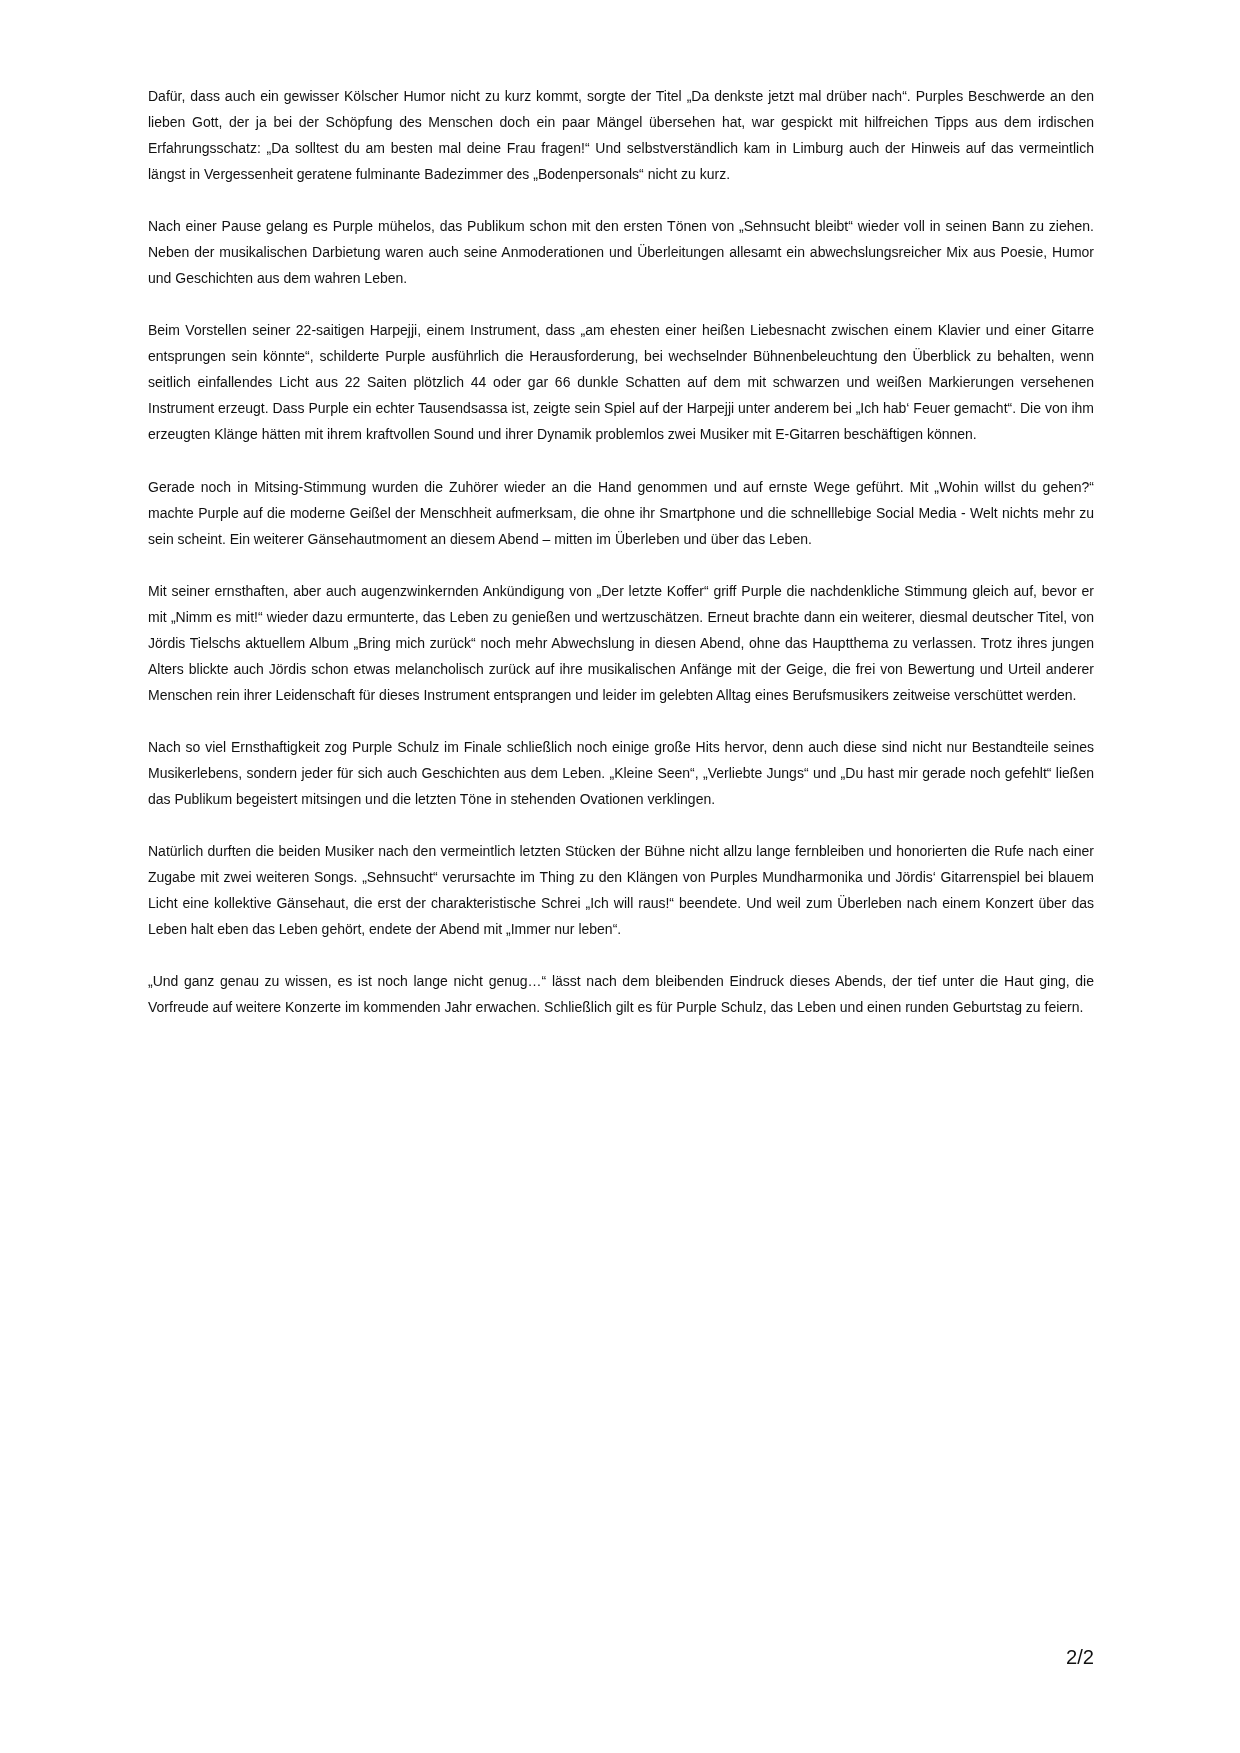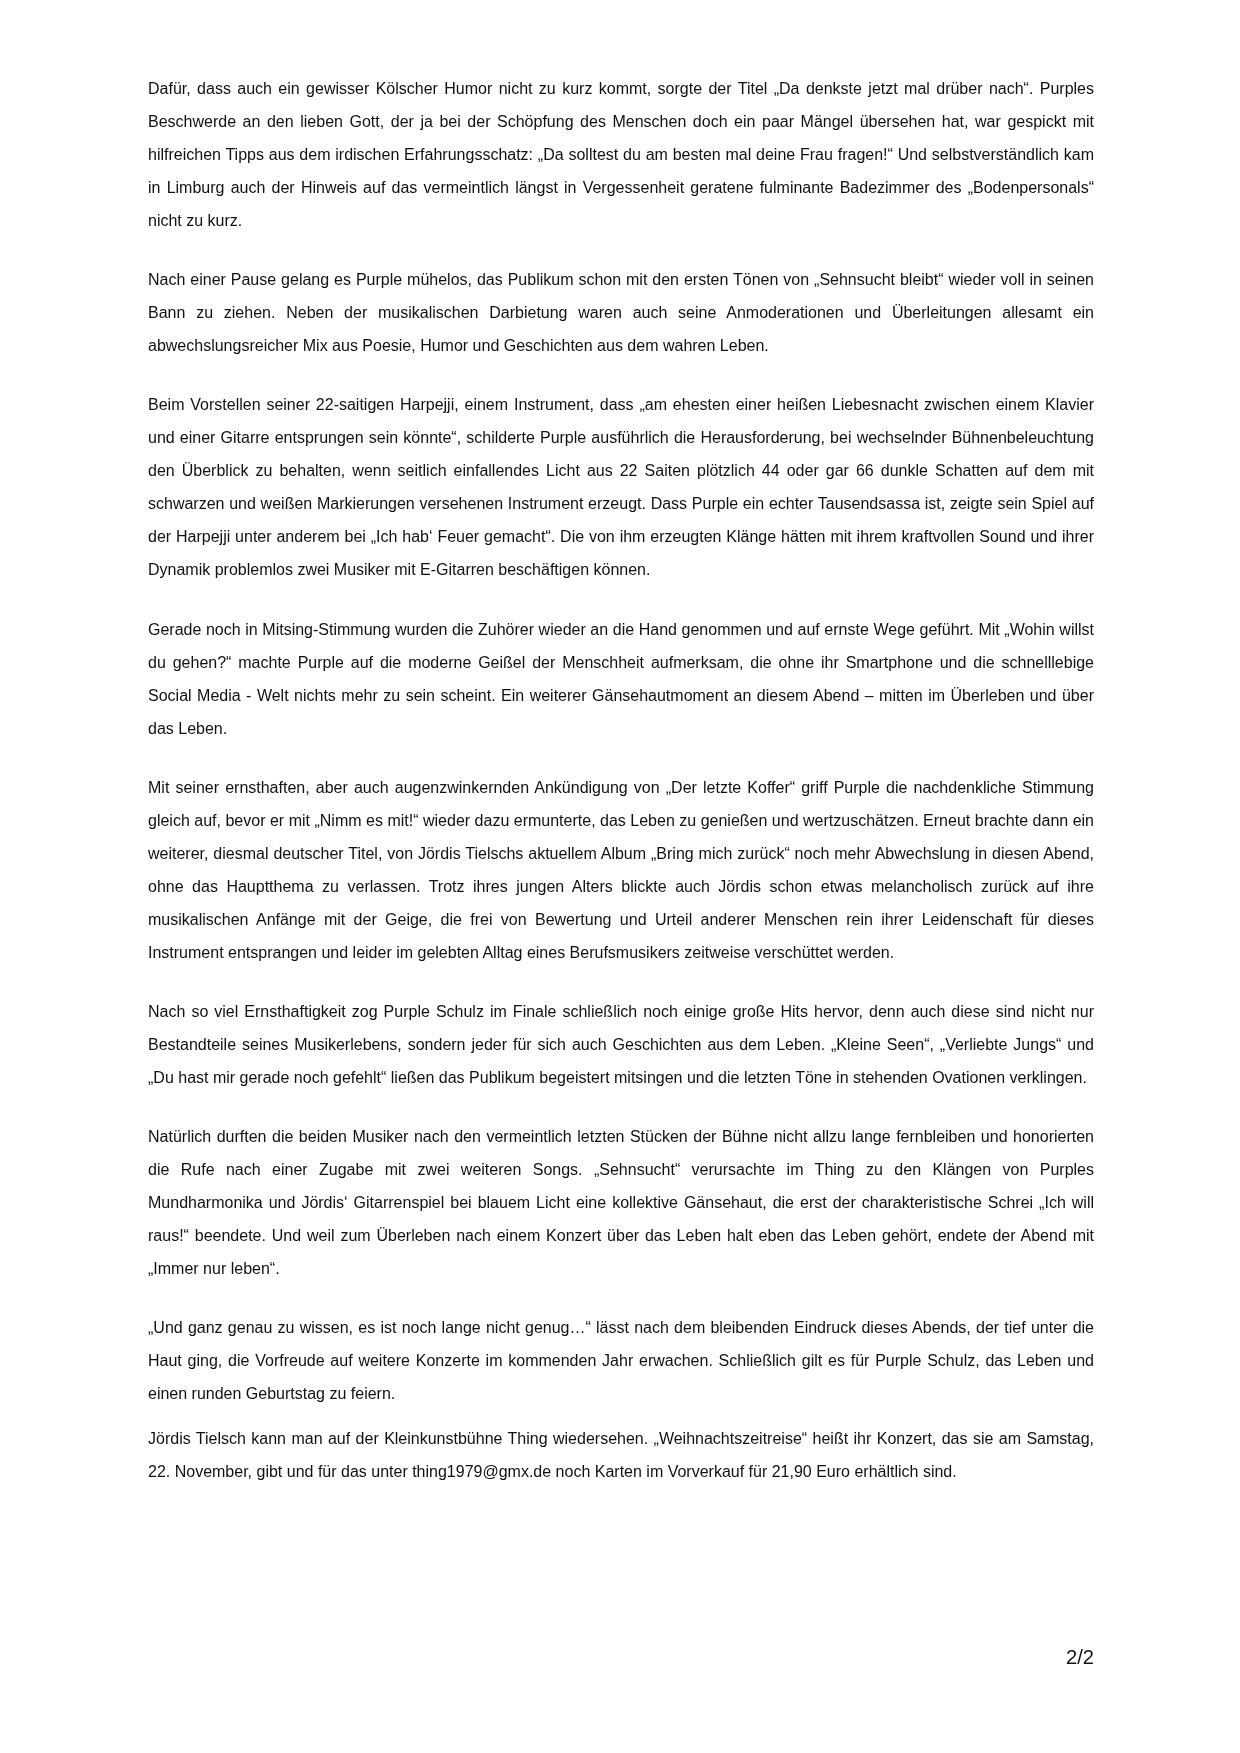--- a/index.html
+++ b/index.html
@@ -9,35 +9,35 @@
     }
     body {
       width: 1240px;
       height: 1753px;
       position: relative;
       overflow: hidden;
     }
     .page {
       position: absolute;
       left: 148px;
-      top: 72px;
+      top: 83px;
       width: 946px;
       font-family: "Liberation Sans", sans-serif;
-      font-size: 16px;
-      line-height: 33px;
+      font-size: 14px;
+      line-height: 26px;
       color: #111111;
     }
     .para {
       margin: 0 0 26.2px 0;
       text-align: justify;
       text-align-last: left;
       hyphens: none;
     }
     .para.tight {
-      margin-bottom: 12px;
+      margin-bottom: 2px;
     }
     .page-number {
       position: absolute;
       right: 146px;
       top: 1644px;
       font-family: Liberation Sans, sans-serif;
       font-size: 20.2px;
       line-height: 26px;
       color: #111111;
     }
@@ -47,16 +47,15 @@
 
 <div class="page">
   <p class="para">Dafür, dass auch ein gewisser Kölscher Humor nicht zu kurz kommt, sorgte der Titel „Da denkste jetzt mal drüber nach“. Purples Beschwerde an den lieben Gott, der ja bei der Schöpfung des Menschen doch ein paar Mängel übersehen hat, war gespickt mit hilfreichen Tipps aus dem irdischen Erfahrungsschatz: „Da solltest du am besten mal deine Frau fragen!“ Und selbstverständlich kam in Limburg auch der Hinweis auf das vermeintlich längst in Vergessenheit geratene fulminante Badezimmer des „Bodenpersonals“ nicht zu kurz.</p>
   <p class="para">Nach einer Pause gelang es Purple mühelos, das Publikum schon mit den ersten Tönen von „Sehnsucht bleibt“ wieder voll in seinen Bann zu ziehen. Neben der musikalischen Darbietung waren auch seine Anmoderationen und Überleitungen allesamt ein abwechslungsreicher Mix aus Poesie, Humor und Geschichten aus dem wahren Leben.</p>
   <p class="para">Beim Vorstellen seiner 22-saitigen Harpejji, einem Instrument, dass „am ehesten einer heißen Liebesnacht zwischen einem Klavier und einer Gitarre entsprungen sein könnte“, schilderte Purple ausführlich die Herausforderung, bei wechselnder Bühnenbeleuchtung den Überblick zu behalten, wenn seitlich einfallendes Licht aus 22 Saiten plötzlich 44 oder gar 66 dunkle Schatten auf dem mit schwarzen und weißen Markierungen versehenen Instrument erzeugt. Dass Purple ein echter Tausendsassa ist, zeigte sein Spiel auf der Harpejji unter anderem bei „Ich hab‘ Feuer gemacht“. Die von ihm erzeugten Klänge hätten mit ihrem kraftvollen Sound und ihrer Dynamik problemlos zwei Musiker mit E-Gitarren beschäftigen können.</p>
   <p class="para">Gerade noch in Mitsing-Stimmung wurden die Zuhörer wieder an die Hand genommen und auf ernste Wege geführt. Mit „Wohin willst du gehen?“ machte Purple auf die moderne Geißel der Menschheit aufmerksam, die ohne ihr Smartphone und die schnelllebige Social Media - Welt nichts mehr zu sein scheint. Ein weiterer Gänsehautmoment an diesem Abend – mitten im Überleben und über das Leben.</p>
   <p class="para">Mit seiner ernsthaften, aber auch augenzwinkernden Ankündigung von „Der letzte Koffer“ griff Purple die nachdenkliche Stimmung gleich auf, bevor er mit „Nimm es mit!“ wieder dazu ermunterte, das Leben zu genießen und wertzuschätzen. Erneut brachte dann ein weiterer, diesmal deutscher Titel, von Jördis Tielschs aktuellem Album „Bring mich zurück“ noch mehr Abwechslung in diesen Abend, ohne das Hauptthema zu verlassen. Trotz ihres jungen Alters blickte auch Jördis schon etwas melancholisch zurück auf ihre musikalischen Anfänge mit der Geige, die frei von Bewertung und Urteil anderer Menschen rein ihrer Leidenschaft für dieses Instrument entsprangen und leider im gelebten Alltag eines Berufsmusikers zeitweise verschüttet werden.</p>
   <p class="para">Nach so viel Ernsthaftigkeit zog Purple Schulz im Finale schließlich noch einige große Hits hervor, denn auch diese sind nicht nur Bestandteile seines Musikerlebens, sondern jeder für sich auch Geschichten aus dem Leben. „Kleine Seen“, „Verliebte Jungs“ und „Du hast mir gerade noch gefehlt“ ließen das Publikum begeistert mitsingen und die letzten Töne in stehenden Ovationen verklingen.</p>
   <p class="para">Natürlich durften die beiden Musiker nach den vermeintlich letzten Stücken der Bühne nicht allzu lange fernbleiben und honorierten die Rufe nach einer Zugabe mit zwei weiteren Songs. „Sehnsucht“ verursachte im Thing zu den Klängen von Purples Mundharmonika und Jördis‘ Gitarrenspiel bei blauem Licht eine kollektive Gänsehaut, die erst der charakteristische Schrei „Ich will raus!“ beendete. Und weil zum Überleben nach einem Konzert über das Leben halt eben das Leben gehört, endete der Abend mit „Immer nur leben“.</p>
   <p class="para tight">„Und ganz genau zu wissen, es ist noch lange nicht genug…“ lässt nach dem bleibenden Eindruck dieses Abends, der tief unter die Haut ging, die Vorfreude auf weitere Konzerte im kommenden Jahr erwachen. Schließlich gilt es für Purple Schulz, das Leben und einen runden Geburtstag zu feiern.</p>
-  <p class="para">Jördis Tielsch kann man auf der Kleinkunstbühne Thing wiedersehen. „Weihnachtszeitreise“ heißt ihr Konzert, das sie am Samstag, 22. November, gibt und für das unter thing1979@gmx.de noch Karten im Vorverkauf für 21,90 Euro erhältlich sind.</p>
 </div>
 
 <div class="page-number">2/2</div>
 
 </body></html>

